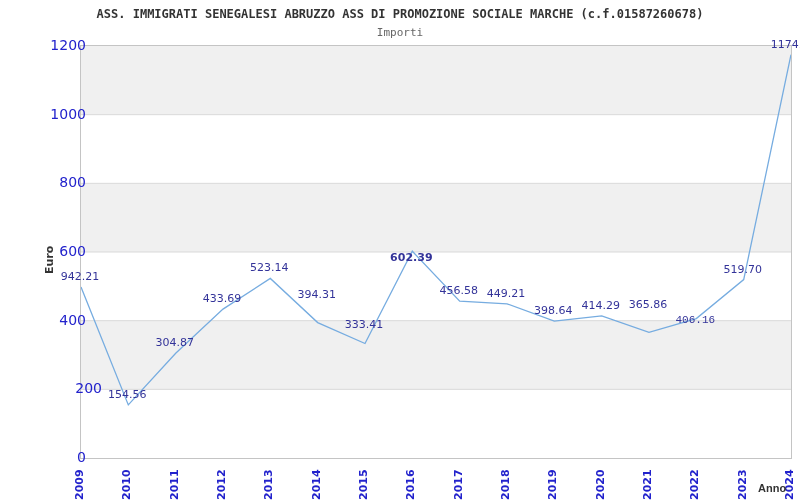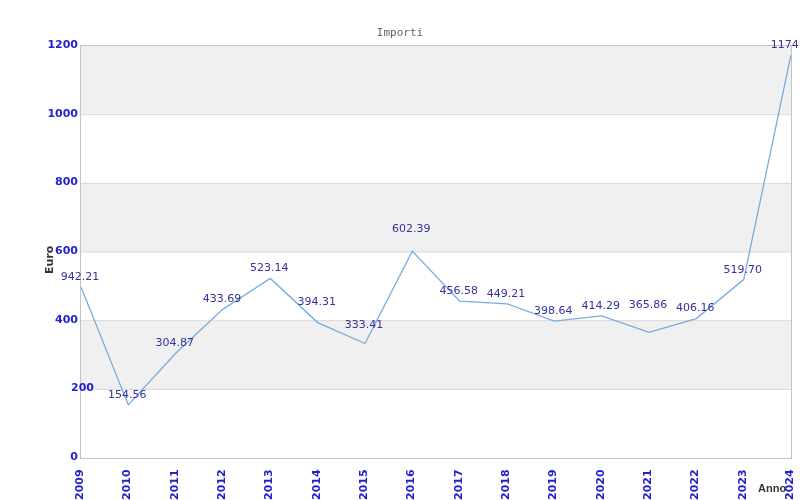--- a/index.html
+++ b/index.html
@@ -7,37 +7,38 @@
        font-family:"DejaVu Sans","Liberation Sans",sans-serif;}
   .chart-title{position:absolute;top:7px;left:0;width:800px;text-align:center;
        font-family:"DejaVu Sans Mono","Liberation Mono",monospace;
        font-size:12px;font-weight:bold;color:#333333;letter-spacing:0px;white-space:nowrap;}
   .chart-subtitle{position:absolute;top:26px;left:0;width:800px;text-align:center;
        font-family:"DejaVu Sans Mono","Liberation Mono",monospace;
        font-size:11px;color:#666666;}
   .plot{position:absolute;left:80px;top:45px;width:710px;height:412px;
        border:1px solid #c4c4c4;box-sizing:content-box;}
   .plot svg{position:absolute;left:0;top:0;}
-  .ytick{position:absolute;left:4px;width:74px;text-align:right;font-size:11px;
-       font-weight:bold;color:#2222cc;line-height:14px;}
+  .ytick{position:absolute;left:12px;width:74px;text-align:right;font-size:14px;
+       font-weight:normal;color:#2222cc;line-height:14px;}
   .xtick{position:absolute;top:462px;width:14px;height:38px;font-size:11px;
        font-weight:bold;color:#2222cc;writing-mode:vertical-rl;transform:rotate(180deg);
        line-height:14px;}
   .ptlabel{position:absolute;width:64px;text-align:center;font-size:11px;
        color:#333399;white-space:nowrap;}
   .y-axis-title{position:absolute;left:43px;top:218px;height:56px;width:15px;
        font-size:11px;font-weight:bold;color:#333333;writing-mode:vertical-rl;
        transform:rotate(180deg);font-family:"DejaVu Sans","Liberation Sans",sans-serif;}
   .x-axis-title{position:absolute;left:758px;top:482px;font-size:11px;font-weight:bold;
        color:#333333;font-family:Liberation Sans, sans-serif;}
 </style>
 </head>
 <body>
 
 <div id="app">
+  <div class="chart-title">ASS. IMMIGRATI SENEGALESI ABRUZZO ASS DI PROMOZIONE SOCIALE MARCHE (c.f.01587260678)</div>
   <div class="chart-subtitle">Importi</div>
 
   <div class="y-axis-title">Euro</div>
 
   <div class="plot">
     <svg width="710" height="412" viewBox="0 0 710 412">
         <rect x="0" y="0" width="710" height="68.66666666666663" fill="#f0f0f0"></rect>
         <rect x="0" y="137.33333333333337" width="710" height="68.66666666666663" fill="#f0f0f0"></rect>
         <rect x="0" y="274.6666666666667" width="710" height="68.66666666666669" fill="#f0f0f0"></rect>
         <line x1="0" x2="710" y1="343.33333333333337" y2="343.33333333333337" stroke="#d9d9d9" stroke-width="1"></line>
@@ -75,27 +76,27 @@
       <div class="xtick" style="left: 688.333px; color: rgb(34, 34, 204);">2022</div>
       <div class="xtick" style="left: 735.667px; color: rgb(34, 34, 204);">2023</div>
       <div class="xtick" style="left: 783px; color: rgb(34, 34, 204);">2024</div>
     </div>
   <div id="ptlabels">
       <div class="ptlabel" style="left: 48px; top: 269.996px; color: rgb(51, 51, 153);">942.21</div>
       <div class="ptlabel" style="left: 95.3333px; top: 387.934px; color: rgb(51, 51, 153);">154.56</div>
       <div class="ptlabel" style="left: 142.667px; top: 336.328px; color: rgb(51, 51, 153);">304.87</div>
       <div class="ptlabel" style="left: 190px; top: 292.1px; color: rgb(51, 51, 153);">433.69</div>
       <div class="ptlabel" style="left: 237.333px; top: 261.389px; color: rgb(51, 51, 153);">523.14</div>
-      <div class="ptlabel" style="left: 284.667px; top: 295px; color: rgb(51, 51, 153);">394.31</div>
+      <div class="ptlabel" style="left: 284.667px; top: 288px; color: rgb(51, 51, 153);">394.31</div>
       <div class="ptlabel" style="left: 332px; top: 318px; color: rgb(51, 51, 153);">333.41</div>
-      <div class="ptlabel" style="left: 379.333px; top: 222px; color: rgb(51, 51, 153);">602.39</div>
+      <div class="ptlabel" style="left: 379.333px; top: 251px; color: rgb(51, 51, 153); font-weight: bold;">602.39</div>
       <div class="ptlabel" style="left: 426.667px; top: 284.241px; color: rgb(51, 51, 153);">456.58</div>
       <div class="ptlabel" style="left: 474px; top: 286.771px; color: rgb(51, 51, 153);">449.21</div>
       <div class="ptlabel" style="left: 521.333px; top: 304.134px; color: rgb(51, 51, 153);">398.64</div>
       <div class="ptlabel" style="left: 568.667px; top: 298.76px; color: rgb(51, 51, 153);">414.29</div>
       <div class="ptlabel" style="left: 616px; top: 298px; color: rgb(51, 51, 153);">365.86</div>
-      <div class="ptlabel" style="left: 663.333px; top: 301px; color: rgb(51, 51, 153);">406.16</div>
+      <div class="ptlabel" style="left: 663.333px; top: 314px; color: rgb(51, 51, 153); font-family: Liberation Mono, monospace;">406.16</div>
       <div class="ptlabel" style="left: 710.667px; top: 262.57px; color: rgb(51, 51, 153);">519.70</div>
       <div class="ptlabel" style="left: 758px; top: 37.7207px; color: rgb(51, 51, 153);">1174.6</div>
     </div>
 
   <div class="x-axis-title">Anno</div>
 </div>
 
 </body></html>

